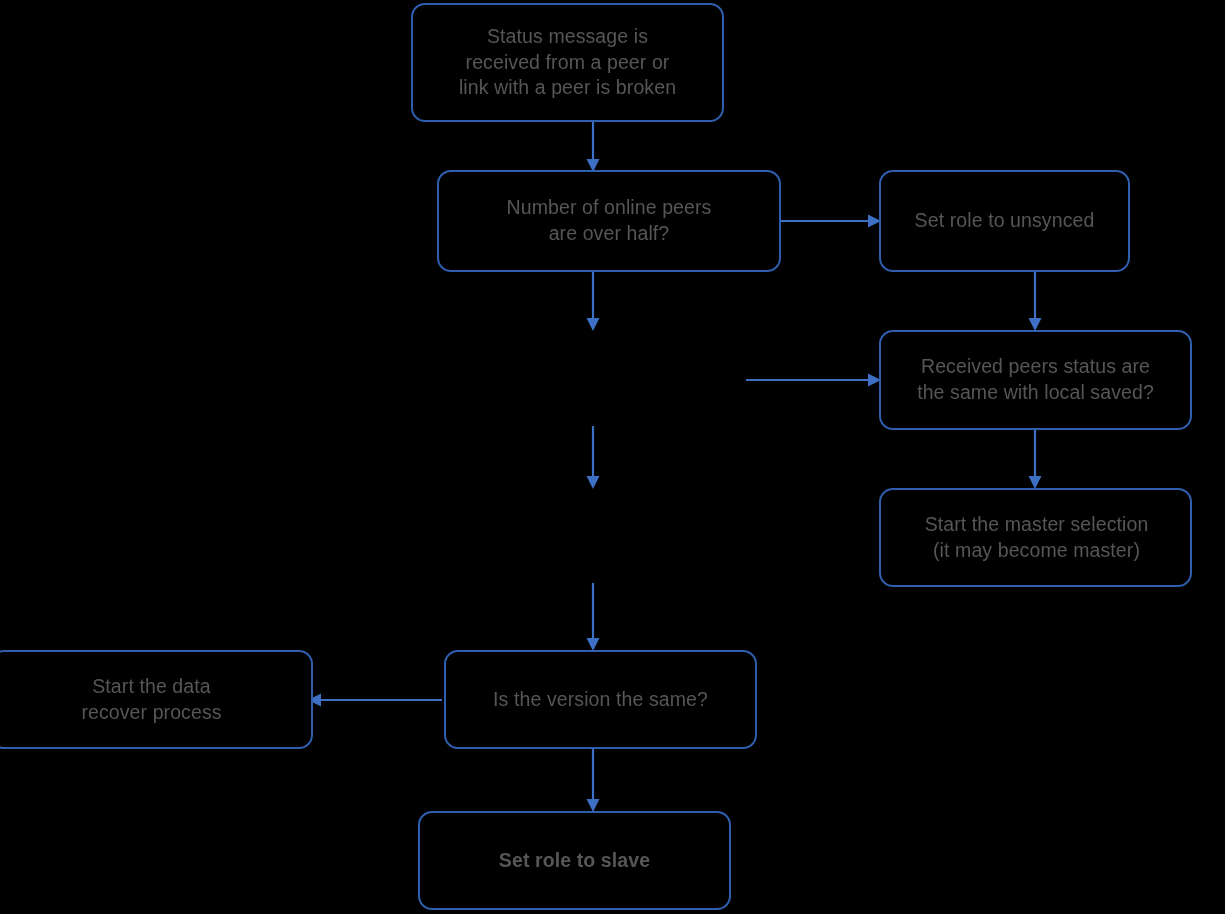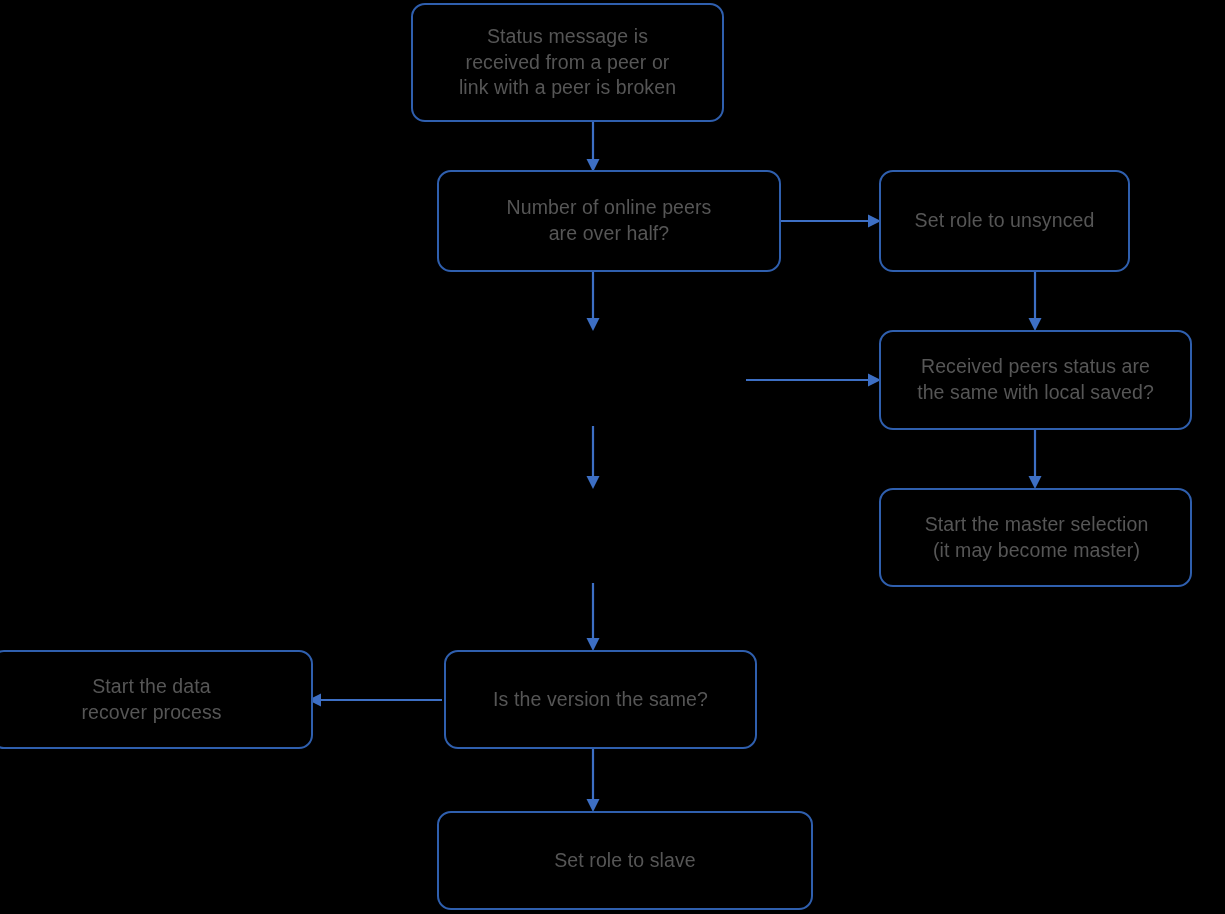--- a/index.html
+++ b/index.html
@@ -140,21 +140,21 @@
     <span class="txt">Number of online peers
 are over half?</span>
   </div>
 
 
 
   <div class="node" style="left:437px; top:650px; width:313px; height:99px;margin-left:7px;">
     <span class="txt">Is the version the same?</span>
   </div>
 
-  <div class="node" style="left:437px; top:811px; width:376px; height:99px;">
+  <div class="node" style="left:418px; top:811px; width:313px; height:99px;font-weight:bold;">
     <span class="txt">Set role to slave</span>
   </div>
 
   <div class="node" style="left:879px; top:170px; width:251px; height:102px;">
     <span class="txt">Set role to unsynced</span>
   </div>
 
   <div class="node" style="left:879px; top:330px; width:313px; height:100px;">
     <span class="txt">Received peers status are
 the same with local saved?</span>

